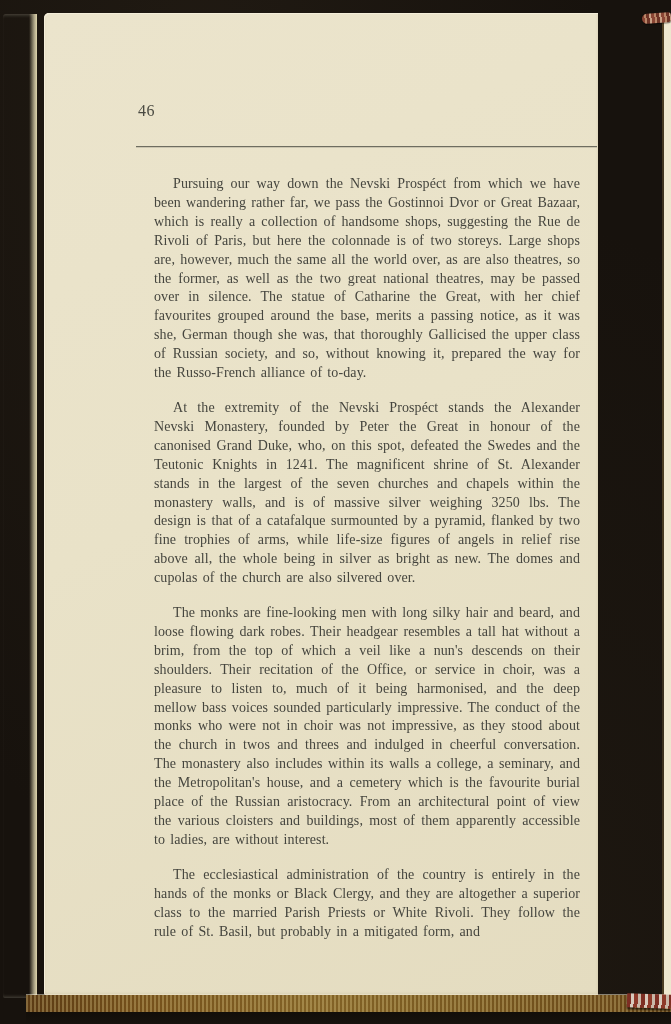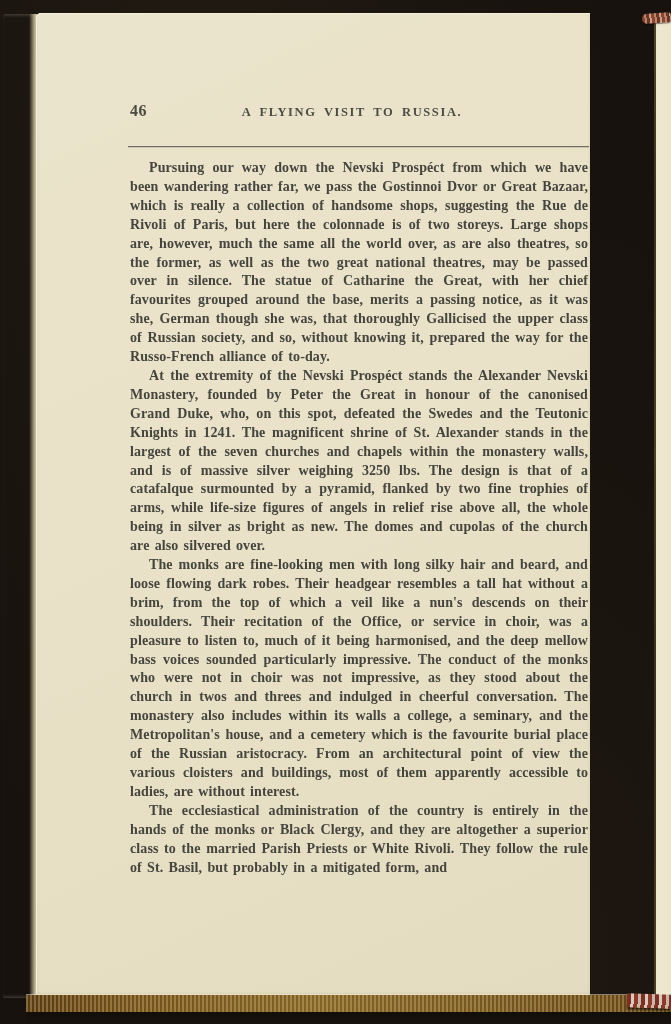--- a/index.html
+++ b/index.html
@@ -37,25 +37,24 @@
     border-radius: 3px 0 0 2px;
   }
   .edge-stack::after {
     content: "";
     position: absolute; right: 0; top: 0; width: 8px; height: 100%;
     background: linear-gradient(90deg, rgba(235,228,200,0), #ddd3ab);
   }
 
   
   .page {
-    position: absolute; left: 36px; top: 13px; width: 554px; height: 983px;
+    position: absolute; left: 44px; top: 13px; width: 554px; height: 983px;
     background: linear-gradient(155deg, #ebe4cc 0%, #e9e2c8 45%, #e4dcc0 100%);
     border-radius: 5px 0 0 4px;
     box-shadow: inset 1px 1px 0 #f4eeda, inset 0 -2px 3px rgba(120,100,60,.18);
-    font-weight: bold;
   }
   
   .page-right-sliver {
     position: absolute; left: 620px; top: 8px; width: 15px; height: 975px;
     background: linear-gradient(90deg, #efe8d0, #ece5cb);
   }
   .crease {
     position: absolute; left: 618px; top: 6px; width: 2px; height: 977px;
     background: linear-gradient(180deg,
       rgba(110,90,50,.7) 0%, rgba(130,110,65,.35) 20%,
@@ -78,21 +77,21 @@
   .rule {
     position: absolute; left: -2px; top: 44px; width: 461px; height: 1px;
     background: #6e6d60;
     box-shadow: 0 1px 0 rgba(110,109,96,.25);
   }
   .body-text {
     position: absolute; left: 0; top: 57px; width: 458px;
     font-size: 14px; line-height: 18.9px; color: #45453e;
     text-align: justify; word-spacing: 1.6px; letter-spacing: .1px;
   }
-  .body-text p { margin: 0; text-indent: 19px; }
+  .body-text p { margin: 16px; text-indent: 19px; }
 
   
   .bottom-edge {
     position: absolute; left: 26px; top: 995px; width: 645px; height: 17px;
     background:
       repeating-linear-gradient(90deg, rgba(210,190,130,.35) 0 2px, rgba(90,60,20,.15) 2px 4px),
       linear-gradient(90deg, #5a3a14 0%, #7a551d 18%, #8a6a2a 45%, #7c5c22 70%, #684618 100%);
     box-shadow: 0 -1px 0 rgba(245,238,215,.5);
   }
   .bottom-edge::after {
@@ -127,21 +126,20 @@
 
   <div class="edge-stack"></div>
 
   <div class="page">
     <div class="page-right-sliver"></div>
     <div class="crease"></div>
 
     <div class="content">
       <div class="header">
         <span class="pagenum">46</span>
-        <span class="running-title">A FLYING VISIT TO RUSSIA.</span>
       </div>
       <div class="rule"></div>
       <div class="body-text">
         <p>Pursuing our way down the Nevski Prospéct from which we have been wandering rather far, we pass the Gostinnoi Dvor or Great Bazaar, which is really a collection of handsome shops, suggesting the Rue de Rivoli of Paris, but here the colonnade is of two storeys.  Large shops are, however, much the same all the world over, as are also theatres, so the former, as well as the two great national theatres, may be passed over in silence. The statue of Catharine the Great, with her chief favourites grouped around the base, merits a passing notice, as it was she, German though she was, that thoroughly Gallicised the upper class of Russian society, and so, without knowing it, prepared the way for the Russo-French alliance of to-day.</p>
         <p>At the extremity of the Nevski Prospéct stands the Alexander Nevski Monastery, founded by Peter the Great in honour of the canonised Grand Duke, who, on this spot, defeated the Swedes and the Teutonic Knights in 1241. The magnificent shrine of St. Alexander stands in the largest of the seven churches and chapels within the monastery walls, and is of massive silver weighing 3250 lbs. The design is that of a catafalque surmounted by a pyramid, flanked by two fine trophies of arms, while life-size figures of angels in relief rise above all, the whole being in silver as bright as new. The domes and cupolas of the church are also silvered over.</p>
         <p>The monks are fine-looking men with long silky hair and beard, and loose flowing dark robes.  Their headgear resembles a tall hat without a brim, from the top of which a veil like a nun's descends on their shoulders.  Their recitation of the Office, or service in choir, was a pleasure to listen to, much of it being harmonised, and the deep mellow bass voices sounded particularly impressive.  The conduct of the monks who were not in choir was not impressive, as they stood about the church in twos and threes and indulged in cheerful conversation.  The monastery also includes within its walls a college, a seminary, and the Metropolitan's house, and a cemetery which is the favourite burial place of the Russian aristocracy. From an architectural point of view the various cloisters and buildings, most of them apparently accessible to ladies, are without interest.</p>
         <p>The ecclesiastical administration of the country is entirely in the hands of the monks or Black Clergy, and they are altogether a superior class to the married Parish Priests or White Rivoli.  They follow the rule of St. Basil, but probably in a mitigated form, and</p>
       </div>
     </div>
   </div>

